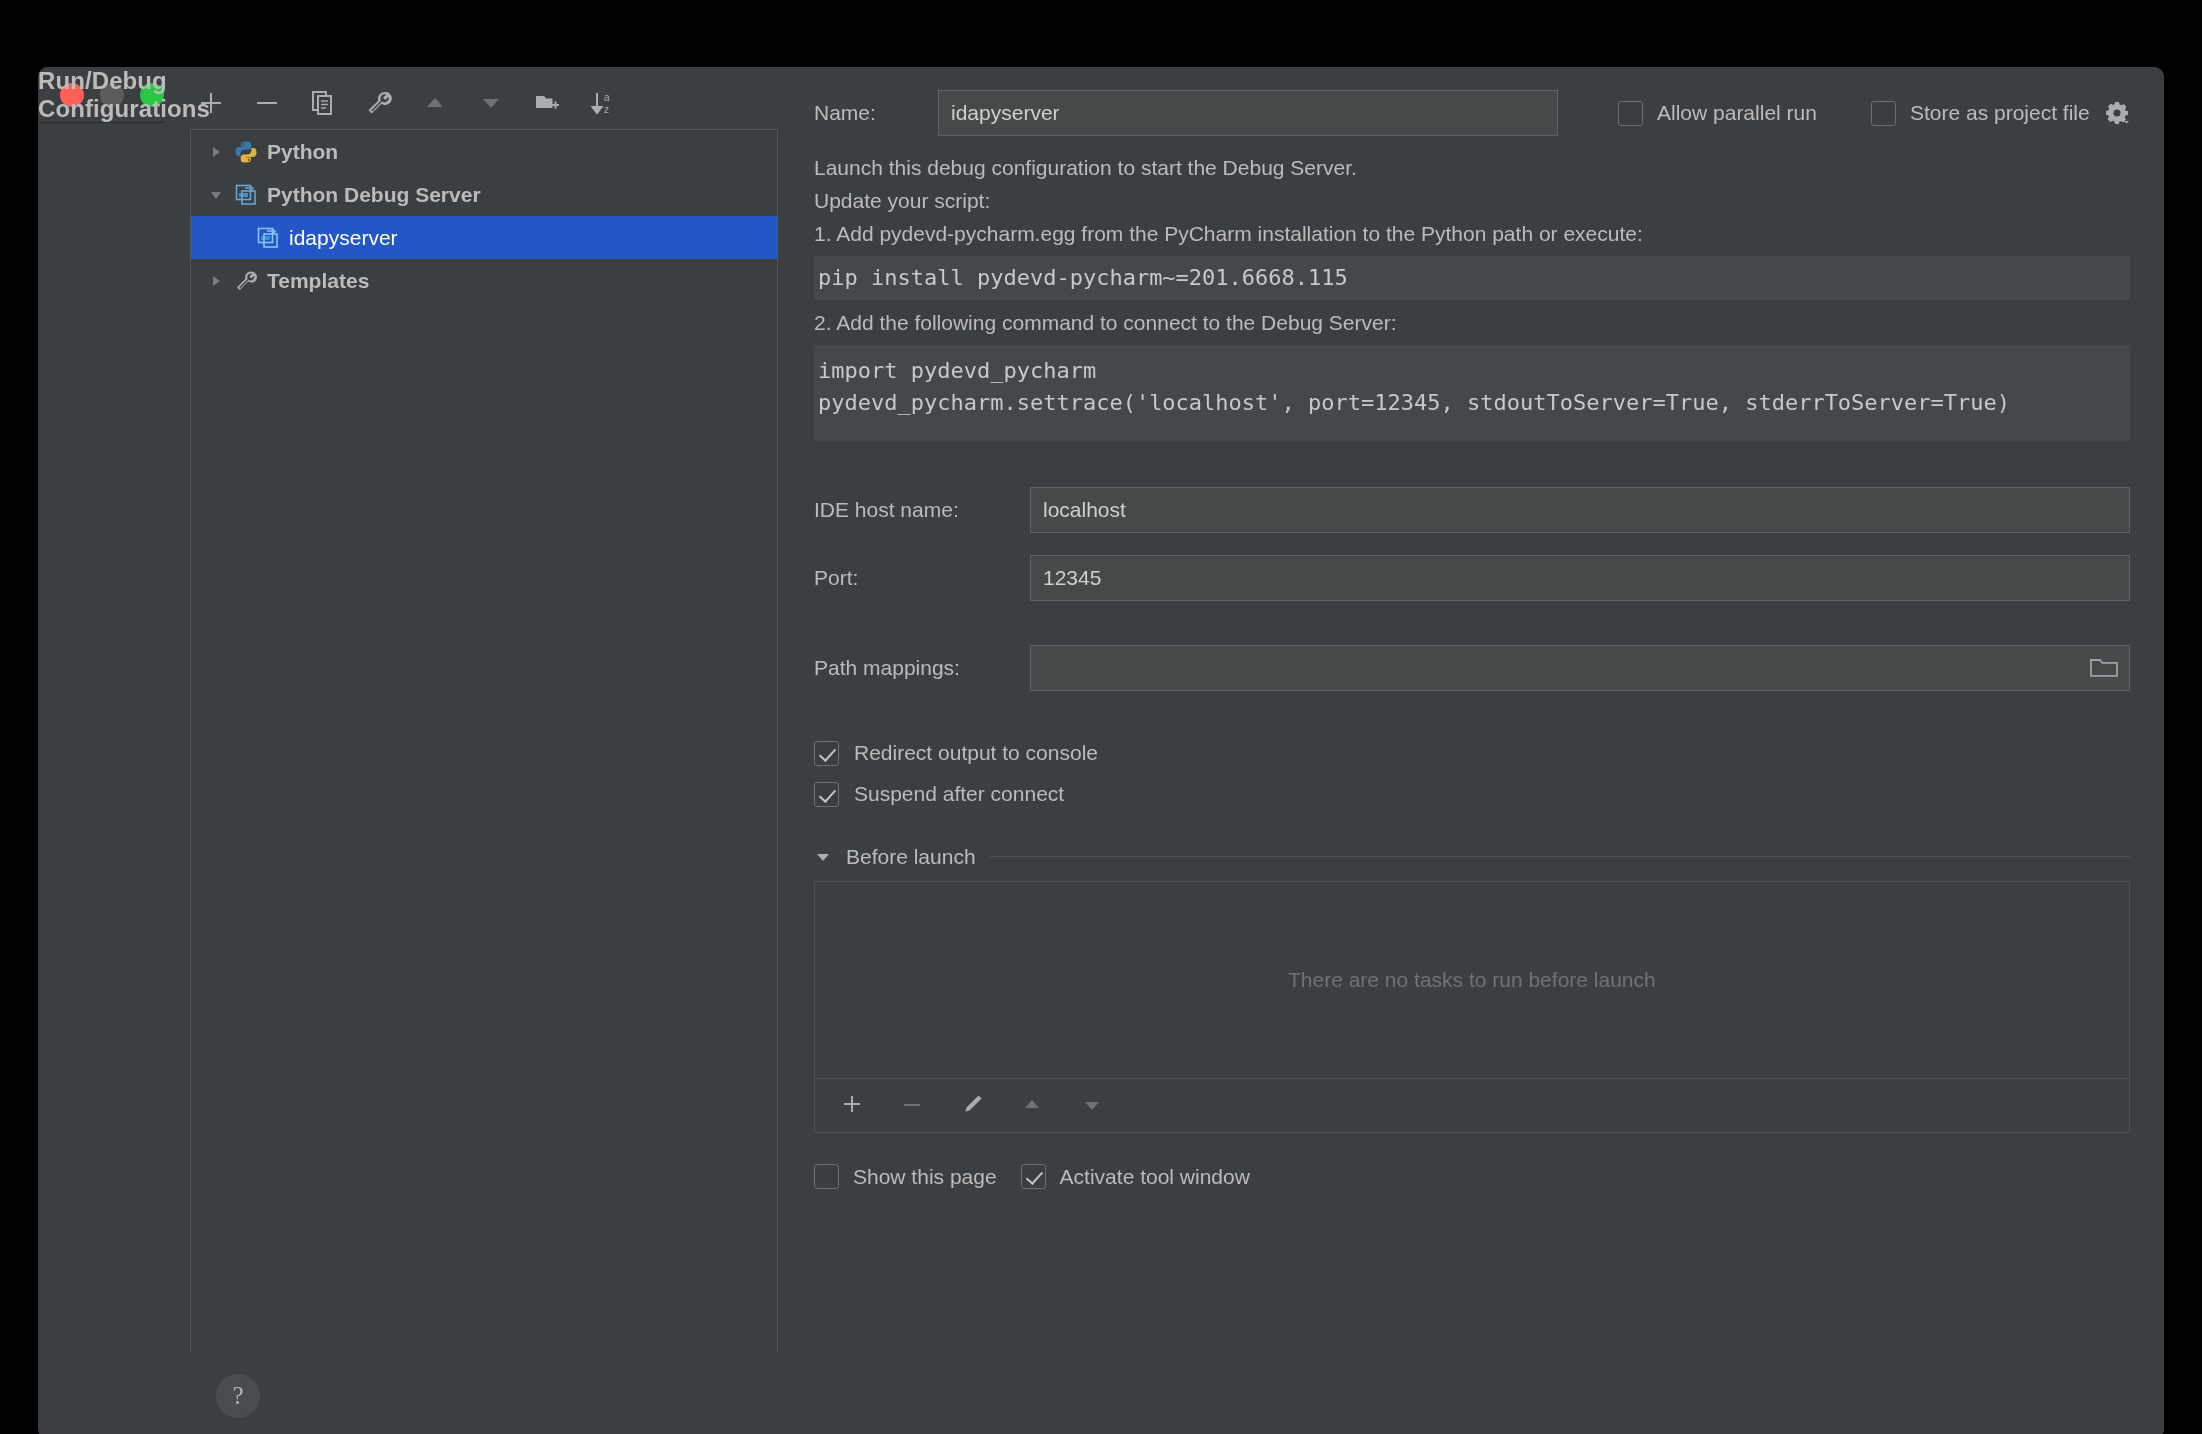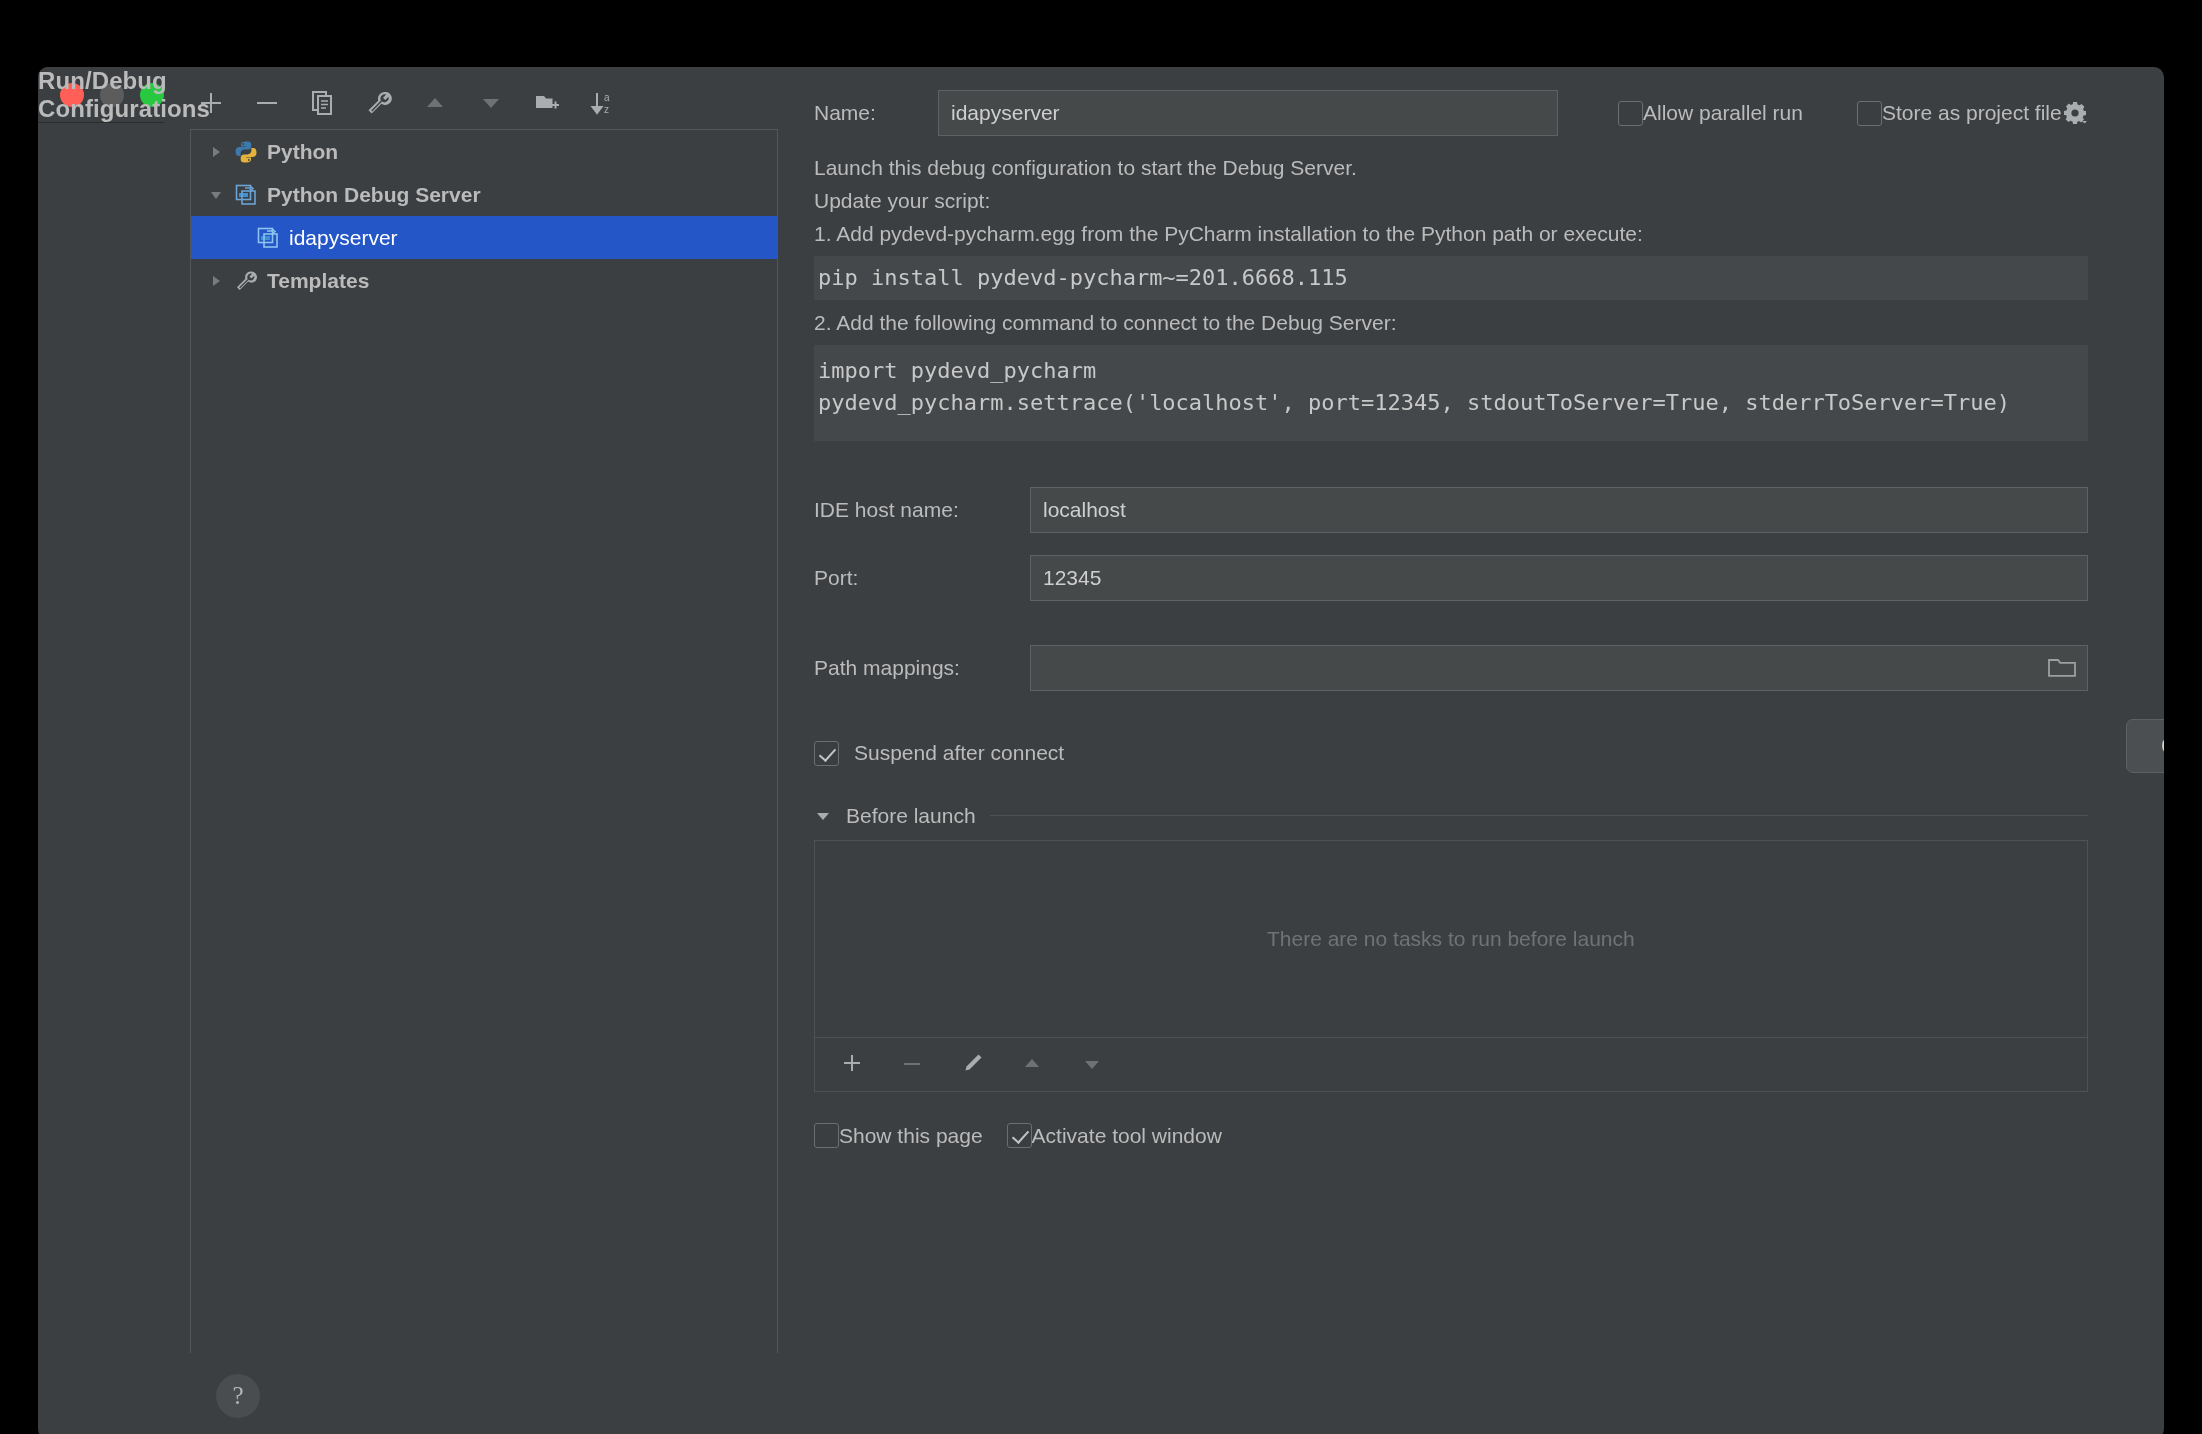--- a/index.html
+++ b/index.html
@@ -169,20 +169,21 @@
 
   .topchecks {
     display: flex;
     align-items: center;
     margin-left: 60px;
     gap: 54px;
   }
   .chk-wrap {
     display: flex;
     align-items: center;
+    gap: 14px;
     font-size: 21px;
     color: #bbbbbb;
     white-space: nowrap;
   }
   .cbox {
     width: 25px; height: 25px;
     flex: 0 0 25px;
     border: 1px solid #6b6f71;
     border-radius: 3px;
     background: #3a3e40;
@@ -511,20 +512,24 @@
             <svg width="30" height="26" viewBox="0 0 30 26">
               <path d="M2 5h9l2.2 2.8H28v13H2z" fill="none" stroke="#9ca0a2" stroke-width="1.8"></path>
             </svg>
           </span>
         </div>
       </div>
 
       <div class="opt-checks">
         <div class="opt-row">
           <span class="cbox checked"></span>
+          <span>Redirect output to console</span>
+        </div>
+        <div class="opt-row">
+          <span class="cbox checked"></span>
           <span>Suspend after connect</span>
         </div>
       </div>
 
       <div class="before-launch">
         <span style="display:flex;">
           <svg width="18" height="18" viewBox="0 0 18 18">
               <path d="M3 6h12l-6 7z" fill="#a9adaf"></path>
             </svg>
         </span>

